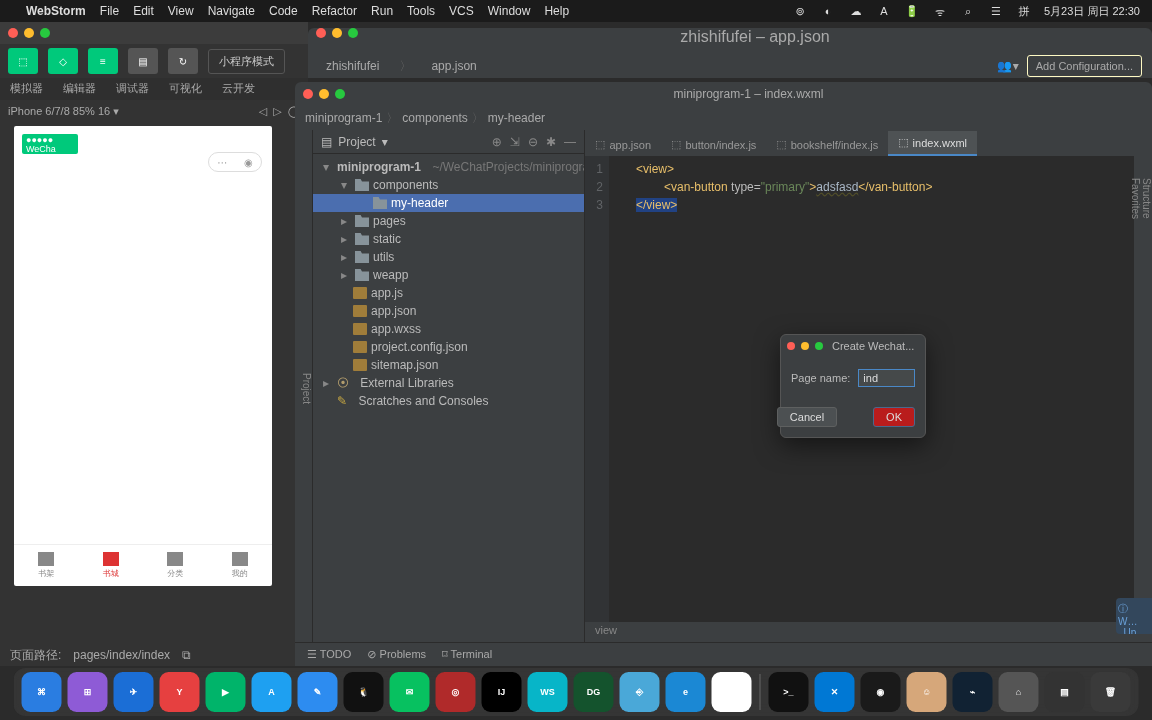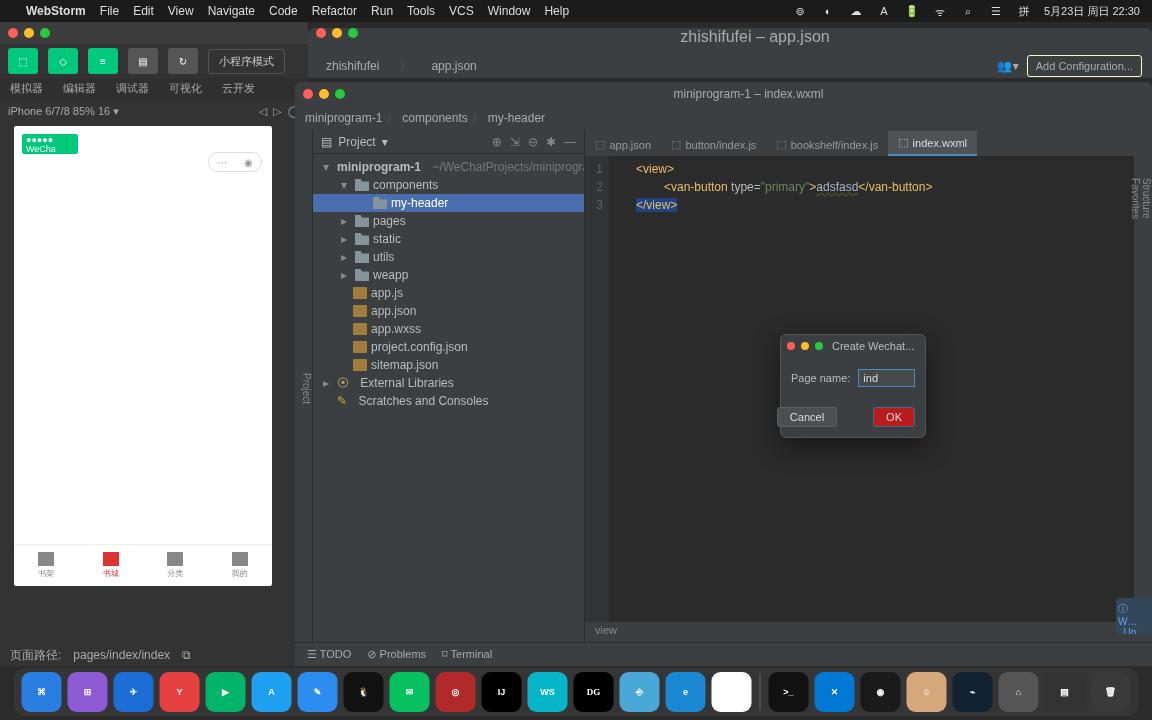--- a/index.html
+++ b/index.html
@@ -373,21 +373,21 @@
       <div class="app" style="background: rgb(27, 110, 214);">✈</div>
       <div class="app" style="background: rgb(230, 64, 64);">Y</div>
       <div class="app" style="background: rgb(0, 180, 106);">▶</div>
       <div class="app" style="background: rgb(30, 160, 241);">A</div>
       <div class="app" style="background: rgb(45, 140, 240);">✎</div>
       <div class="app" style="background: rgb(17, 17, 17);">🐧</div>
       <div class="app" style="background: rgb(7, 193, 96);">✉</div>
       <div class="app" style="background: rgb(176, 42, 42);">◎</div>
       <div class="app" style="background: rgb(0, 0, 0);">IJ</div>
       <div class="app" style="background: rgb(7, 181, 200);">WS</div>
-      <div class="app" style="background: #000000; font-family: Liberation Serif, serif;">DG</div>
+      <div class="app" style="background: #14532d;">DG</div>
       <div class="app" style="background: rgb(74, 168, 216);">⎆</div>
       <div class="app" style="background: rgb(27, 136, 212);">e</div>
       <div class="app" style="background: rgb(255, 255, 255);">◯</div>
     </div>
   <div class="sep"></div>
   <div id="dock-right" style="display:flex;gap:6px">
       <div class="app" style="background: rgb(17, 17, 17);">&gt;_</div>
       <div class="app" style="background: rgb(0, 120, 212);">✕</div>
       <div class="app" style="background: rgb(26, 26, 26);">◉</div>
       <div class="app" style="background: rgb(214, 167, 122);">☺</div>

